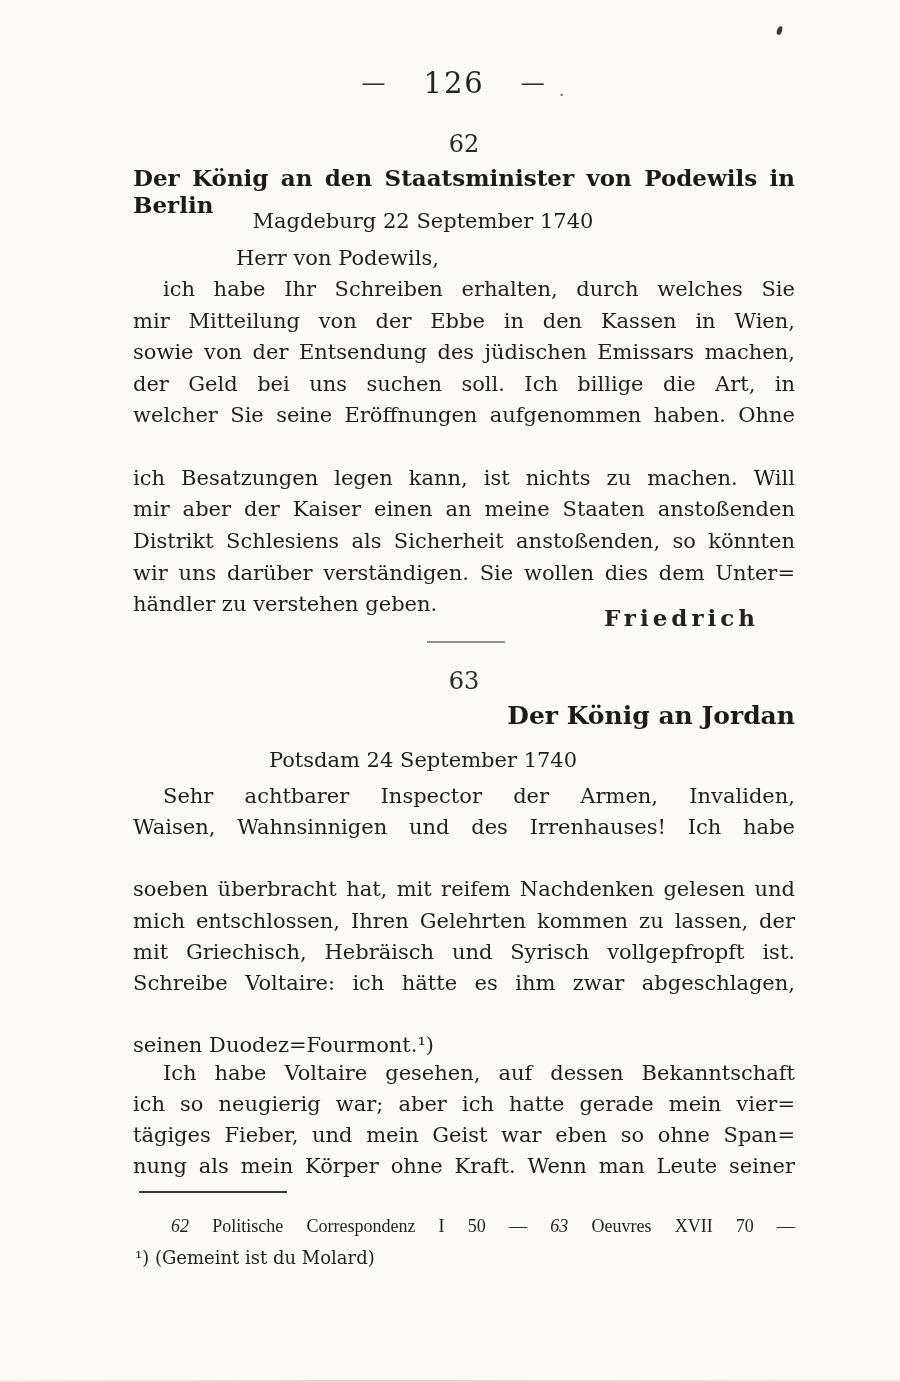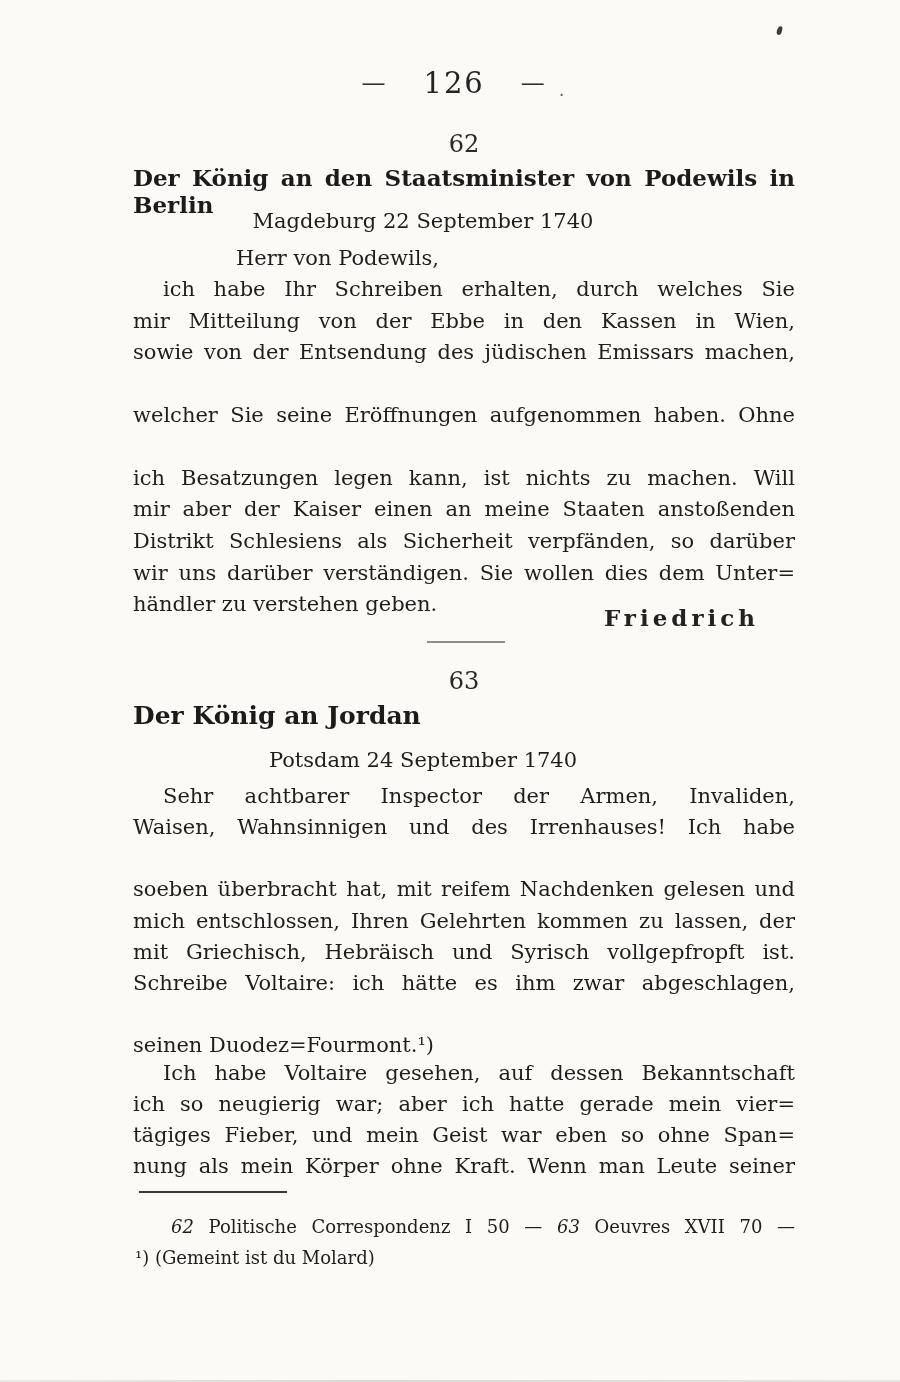--- a/index.html
+++ b/index.html
@@ -50,21 +50,21 @@
     text-align: center;
     font-size: 24px;
     color: #2a2927;
   }
   .sec-title {
     font-weight: bold;
     font-size: 23px;
     color: #1c1b19;
   }
   .title-justify { text-align: justify; text-align-last: justify; }
-  .title-center { text-align: left; font-size: 25px; }
+  .title-center { text-align: right; font-size: 25px; }
 
   .dateline {
     text-align: center;
     padding-right: 82px;
     font-size: 21px;
   }
 
   .bodyline {
     font-size: 21px;
     line-height: 31px;
@@ -106,20 +106,21 @@
   }
   .footline {
     font-size: 18px;
     line-height: 29px;
     height: 29px;
   }
   .foot1 {
     padding-left: 38px;
     text-align: justify;
     text-align-last: justify;
+    font-family: Liberation Serif, serif;
   }
   .foot2 { padding-left: 2px; }
   .it { font-style: italic; }
 
   .ink-speck {
     position: absolute;
     left: 777px;
     top: 26px;
     width: 5px;
     height: 9px;
@@ -153,24 +154,25 @@
     </div>
 
     <div class="abs sec-num" style="top:130px">62</div>
     <div class="abs sec-title title-justify" style="top:164px">Der König an den Staatsminister von Podewils in Berlin</div>
     <div class="abs dateline" style="top:209px">Magdeburg 22 September 1740</div>
     <div class="abs bodyline jline indent" style="top:274px">ich habe Ihr Schreiben erhalten, durch welches Sie</div>
 
     <div class="abs bodyline salutation" style="top:243px">Herr von Podewils,</div>
     <div class="abs bodyline jline" style="top:306px">mir Mitteilung von der Ebbe in den Kassen in Wien,</div>
     <div class="abs bodyline jline" style="top:337px">sowie von der Entsendung des jüdischen Emissars machen,</div>
+    <div class="abs bodyline jline" style="top:369px">der Geld bei uns suchen soll. Ich billige die Art, in</div>
     <div class="abs bodyline jline" style="top:400px">welcher Sie seine Eröffnungen aufgenommen haben. Ohne</div>
     <div class="abs bodyline jline" style="top:463px">ich Besatzungen legen kann, ist nichts zu machen. Will</div>
     <div class="abs bodyline jline" style="top:494px">mir aber der Kaiser einen an meine Staaten anstoßenden</div>
-    <div class="abs bodyline jline" style="top:526px">Distrikt Schlesiens als Sicherheit verpfänden, so darüber</div>
+    <div class="abs bodyline jline" style="top:526px">Distrikt Schlesiens als Sicherheit anstoßenden, so könnten</div>
     <div class="abs bodyline jline" style="top:558px">wir uns darüber verständigen. Sie wollen dies dem Unter=</div>
     <div class="abs bodyline" style="top:589px">händler zu verstehen geben.</div>
 
     <div class="abs signature" style="top:604px">Friedrich</div>
     <div class="mid-rule"></div>
 
     <div class="abs sec-num" style="top:667px">63</div>
     <div class="abs sec-title title-center" style="top:701px">Der König an Jordan</div>
     <div class="abs dateline" style="top:748px">Potsdam 24 September 1740</div>
 

